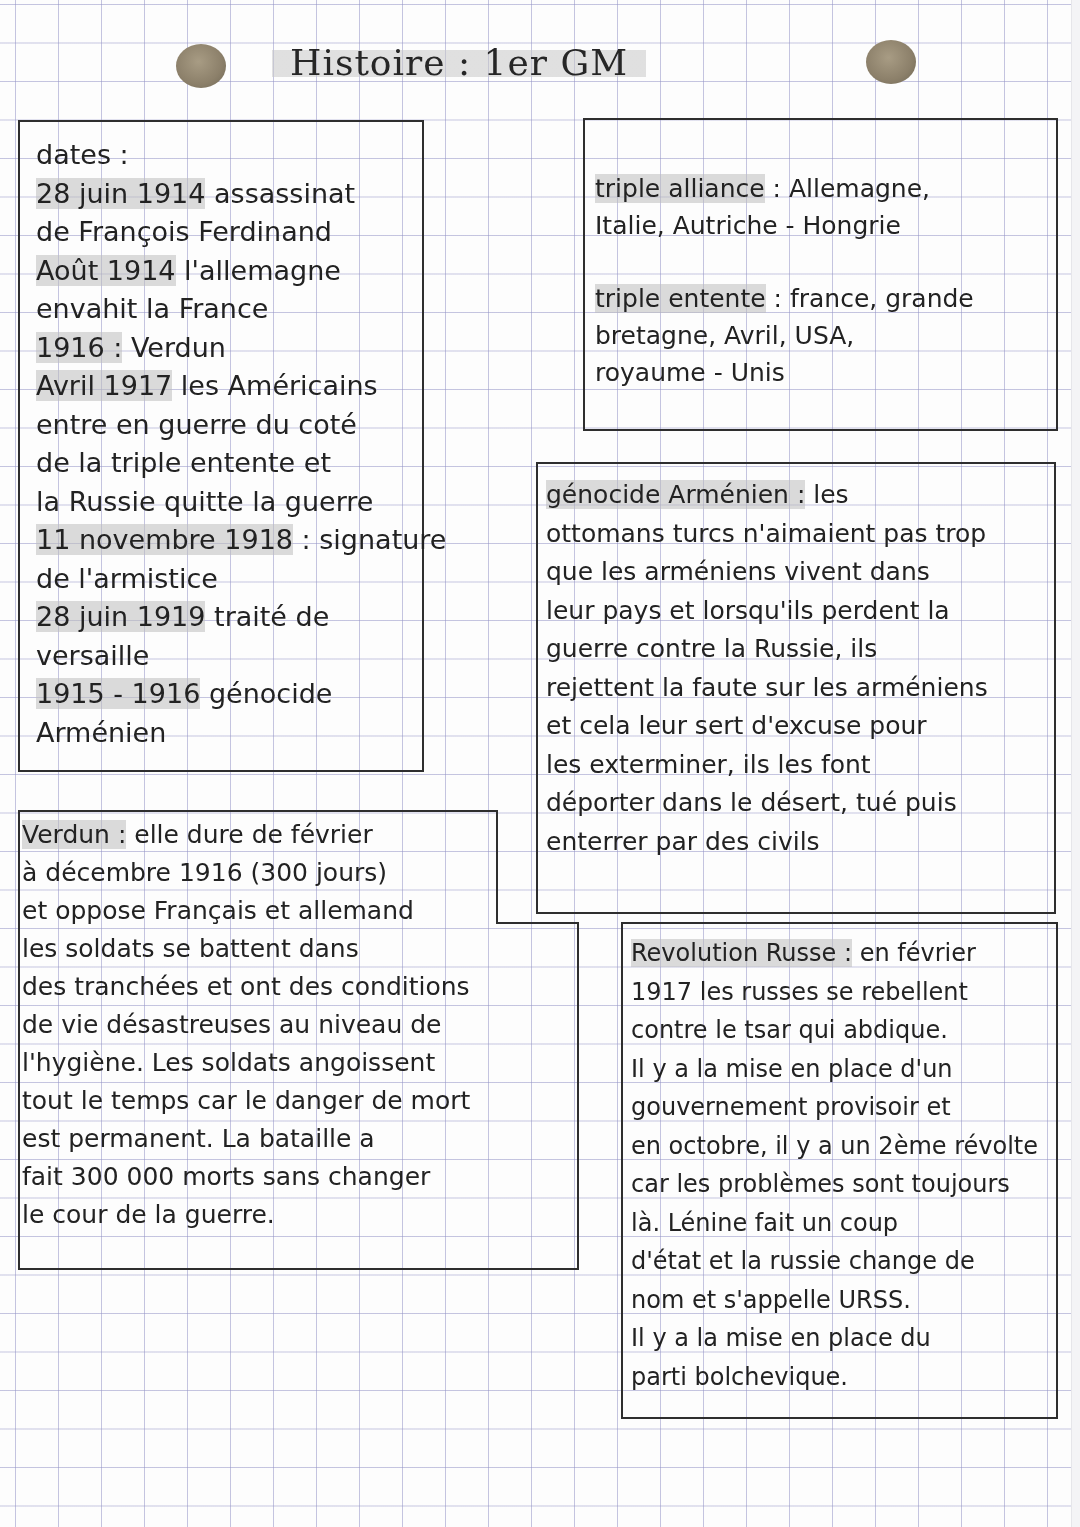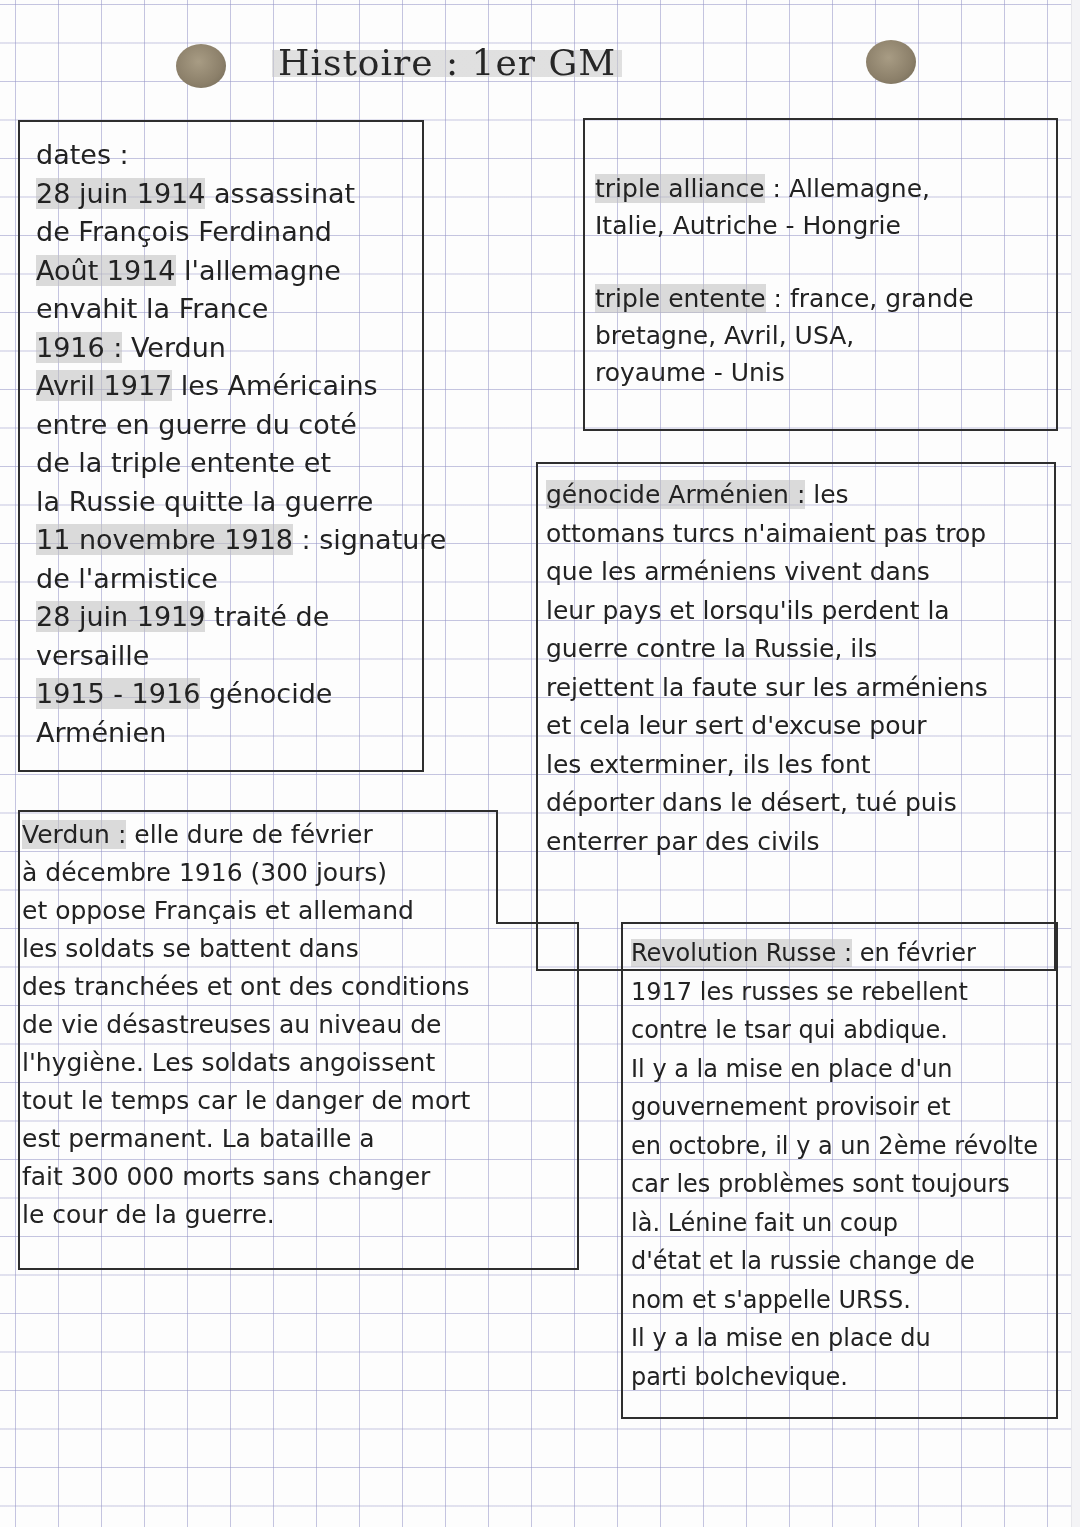--- a/index.html
+++ b/index.html
@@ -39,21 +39,21 @@
       border-radius: 50%;
       background: radial-gradient(ellipse at 45% 40%, #a89c84 0%, #8c806a 60%, #6e6654 100%);
     }
     .title {
       position: absolute;
       left: 272px; top: 42px;
       font-family: "DejaVu Serif", serif;
       font-size: 36px;
       color: #262626;
       letter-spacing: 1px;
-      padding: 0 6px;
+      padding: 0 18px;
       background: linear-gradient(to bottom, transparent 20%, rgba(200,200,200,0.55) 20%, rgba(200,200,200,0.55) 85%, transparent 85%);
     }
     .box {
       position: absolute;
       border: 2.5px solid #2e2e2e;
       box-sizing: border-box;
       color: #222;
       font-family: "DejaVu Sans", sans-serif;
     }
     .box .line {
@@ -77,21 +77,21 @@
       left: 583px; top: 118px;
       width: 475px; height: 313px;
       padding: 50px 0 0 10px;
       font-size: 25px;
       line-height: 37px;
     }
     .box-alliances .gap { height: 36px; display:block; }
     
     .box-genocide {
       left: 536px; top: 462px;
-      width: 520px; height: 509px;
+      width: 520px; height: 452px;
       padding: 12px 0 0 8px;
       font-size: 25px;
       line-height: 38.5px;
     }
     
     .verdun-top {
       position: absolute;
       left: 18px; top: 810px;
       width: 480px; height: 114px;
       border: 2.5px solid #2e2e2e;

